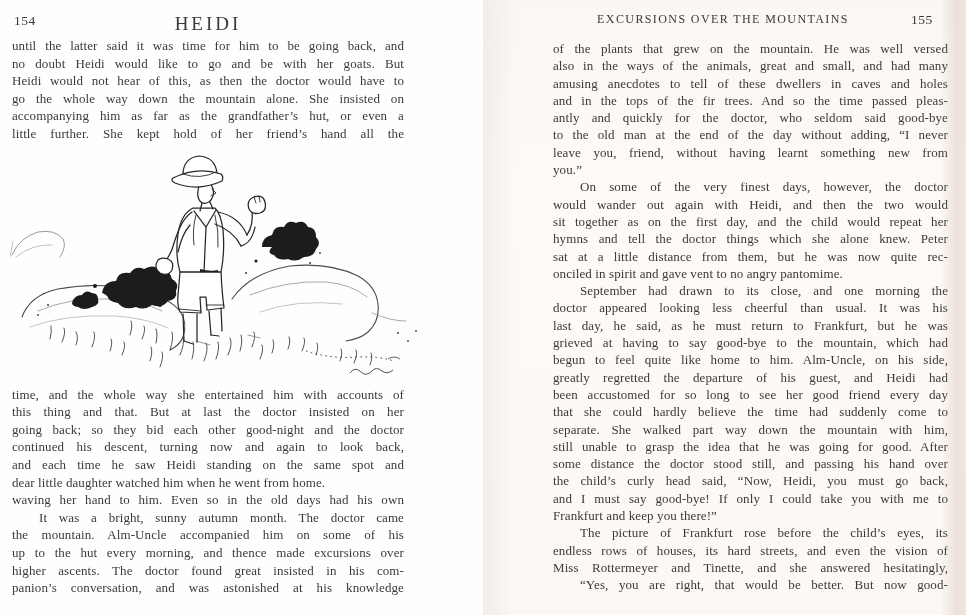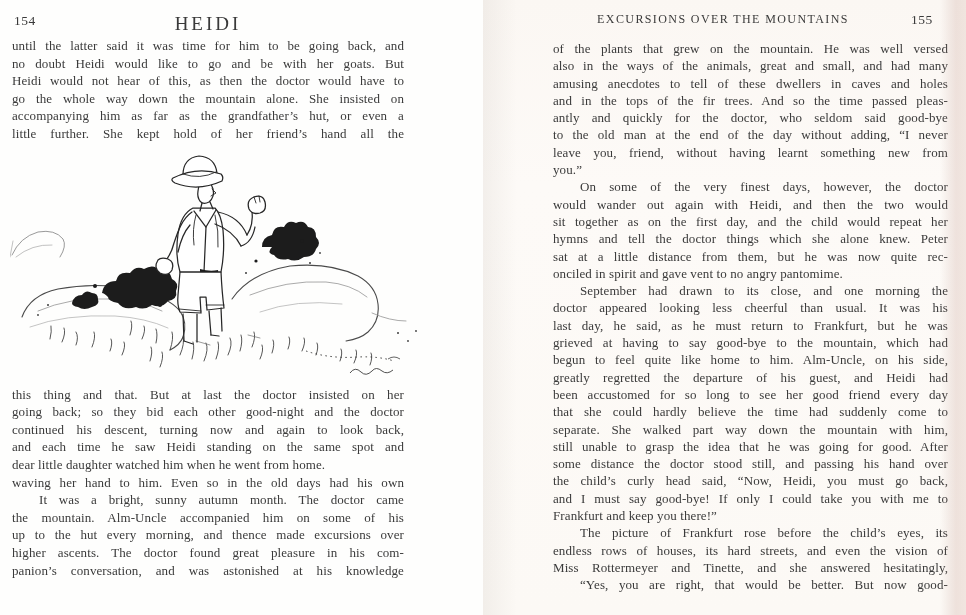--- a/index.html
+++ b/index.html
@@ -154,32 +154,33 @@
           <path d="M170,127 L168,150 Q167,160 170,167 L191,168 L190,152 L196,152 L197,165 L214,163 Q212,148 211,127 Z" fill="#ffffff"></path>
           <path d="M169,164 L191,166 M196,160 L214,160" stroke-width="0.9"></path>
 
           <path d="M173,169 L174,196 M187,169 L187,197"></path>
           <path d="M199,166 L201,190 M211,163 L212,186"></path>
           <path d="M174,196 L183,199 M201,190 L209,191"></path>
         </g>
       </svg>
 
       <div>
+          <div class="line">time, and the whole way she entertained him with accounts of</div>
           <div class="line">this thing and that.  But at last the doctor insisted on her</div>
           <div class="line">going back; so they bid each other good-night and the doctor</div>
           <div class="line">continued his descent, turning now and again to look back,</div>
           <div class="line">and each time he saw Heidi standing on the same spot and</div>
           <div class="line last">dear little daughter watched him when he went from home.</div>
           <div class="line">waving her hand to him.  Even so in the old days had his own</div>
         </div>
       <div>
           <div class="line indent">It was a bright, sunny autumn month.  The doctor came</div>
           <div class="line">the mountain.  Alm-Uncle accompanied him on some of his</div>
           <div class="line">up to the hut every morning, and thence made excursions over</div>
-          <div class="line">higher ascents.  The doctor found great pleasure in his com-</div>
+          <div class="line">higher ascents.  The doctor found great insisted in his com-</div>
           <div class="line">panion’s conversation, and was astonished at his knowledge</div>
         </div>
     </div>
   </div>
 
   <div class="page page-right">
     <div class="gutter-shade"></div>
     <div class="head-right">EXCURSIONS OVER THE MOUNTAINS</div>
     <div class="pagenum-right">155</div>
 

